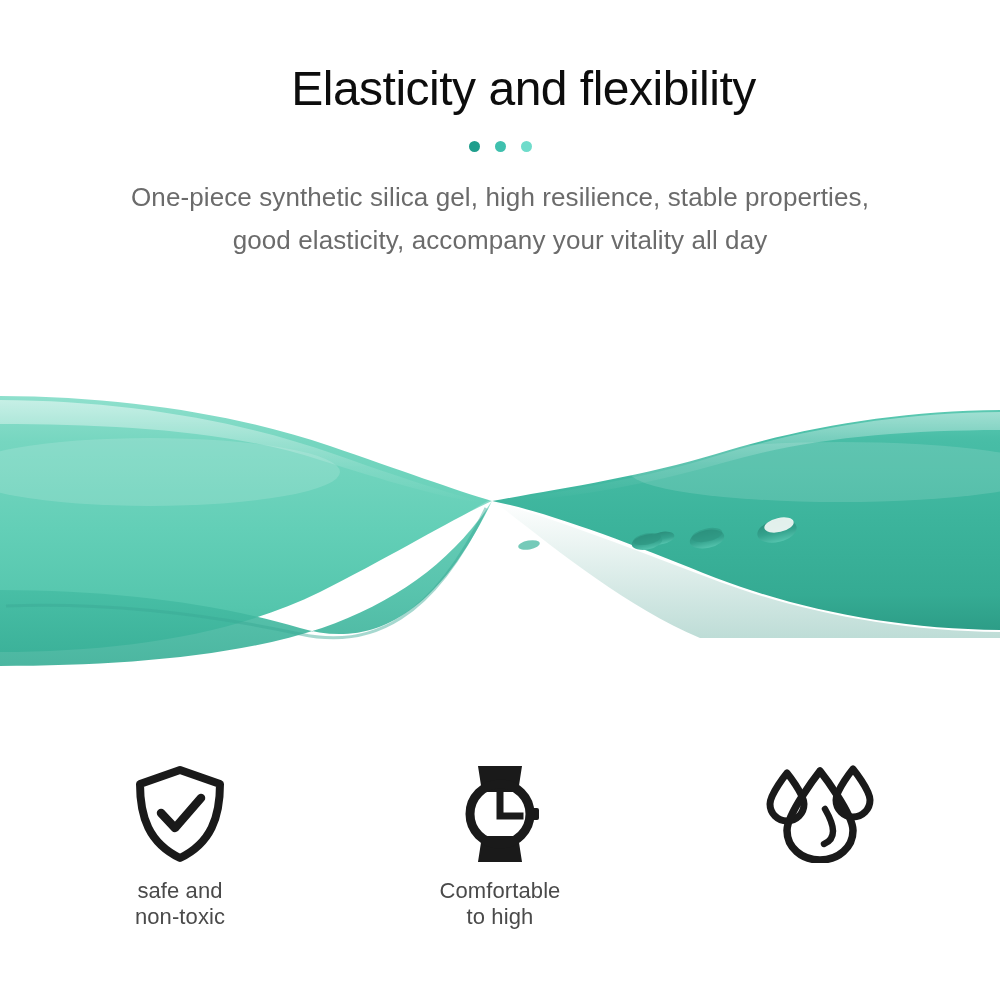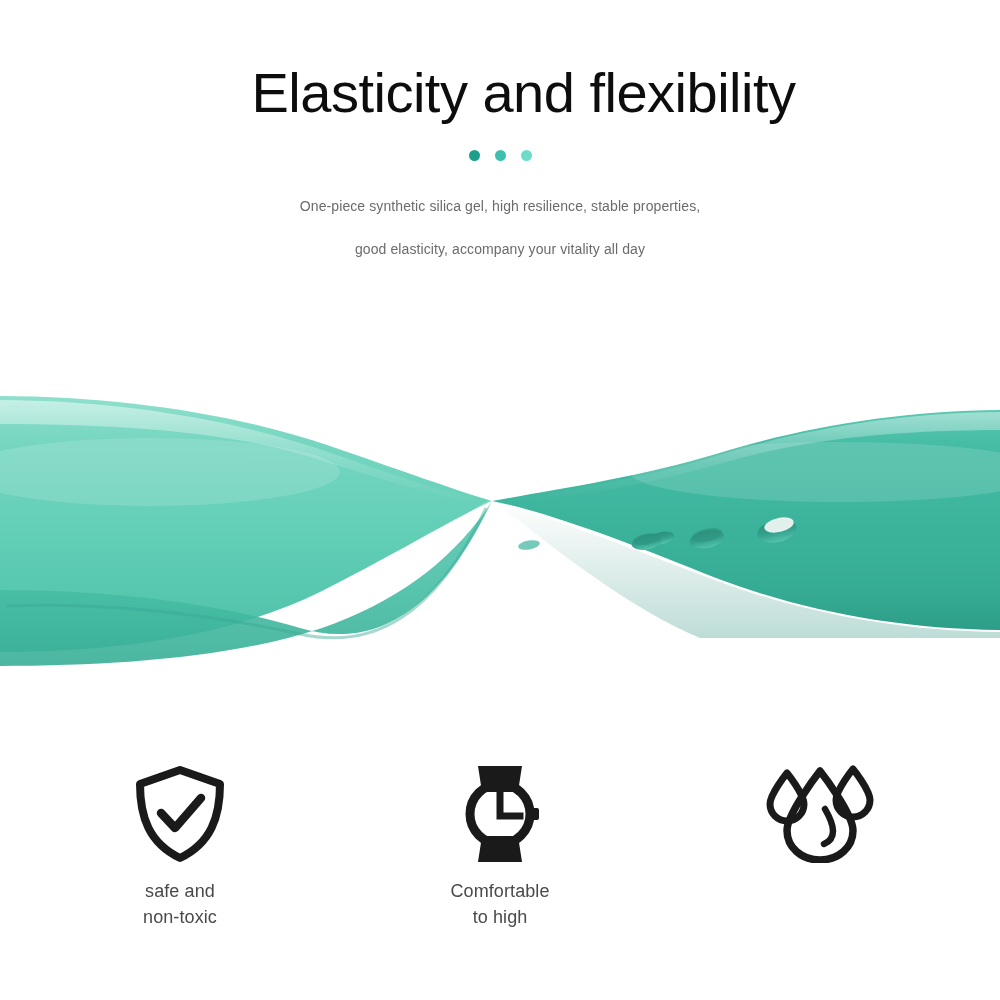--- a/index.html
+++ b/index.html
@@ -23,21 +23,21 @@
   .header {
     position: absolute;
     top: 0;
     left: 0;
     width: 1000px;
     text-align: center;
   }
 
   .title {
     margin-top: 62px;
-    font-size: 56px;
+    font-size: 48px;
     font-weight: 400;
     letter-spacing: -0.5px;
     color: #0d0d0d;
     line-height: 1.12;
     font-family: "Liberation Sans", sans-serif;
     padding-left: 47px;
   }
 
   .dots {
     margin-top: 24px;
@@ -50,21 +50,21 @@
 
   .dot {
     width: 11px;
     height: 11px;
     border-radius: 50%;
     display: block;
   }
 
   .subtitle {
     margin-top: 22px;
-    font-size: 14px;
+    font-size: 26px;
     font-weight: 400;
     color: #6b6b6b;
     line-height: 43px;
     letter-spacing: 0.1px;
   }
 
   
   .band-stage {
     position: absolute;
     top: 380px;
@@ -96,21 +96,21 @@
   .feature-icon {
     height: 104px;
     display: flex;
     align-items: center;
     justify-content: center;
   }
 
   .feature-label {
     margin-top: 12px;
     text-align: center;
-    font-size: 18px;
+    font-size: 22px;
     line-height: 26px;
     color: #4a4a4a;
     white-space: pre-line;
     letter-spacing: 0.1px;
   }
 </style>
 </head>
 <body>
 
 <div id="page" style="background: rgb(255, 255, 255);">

